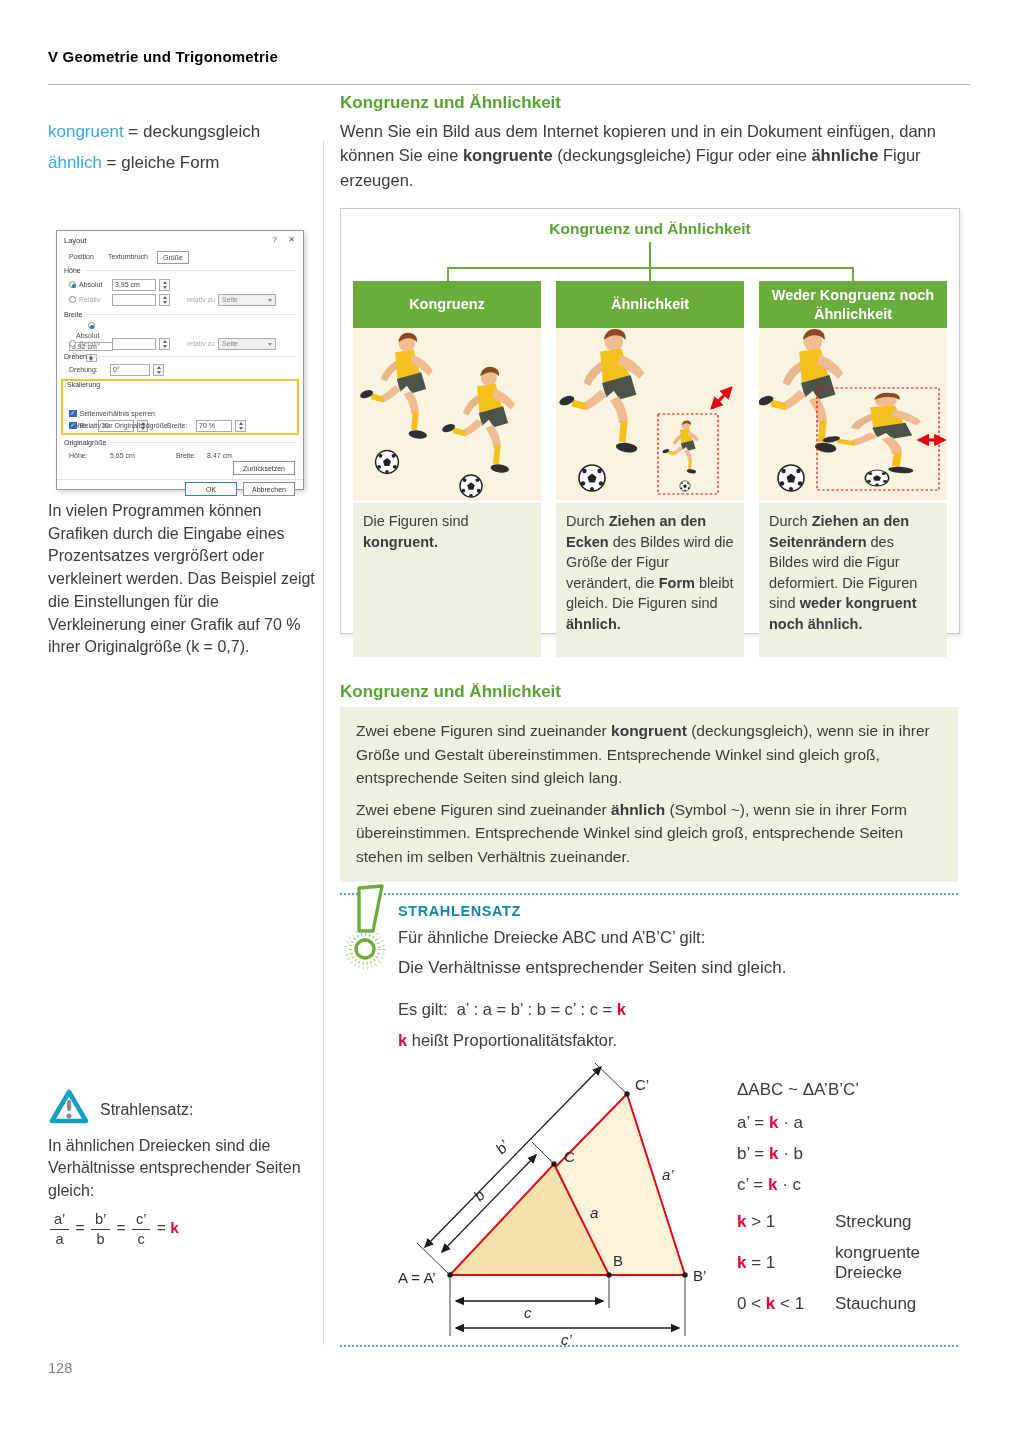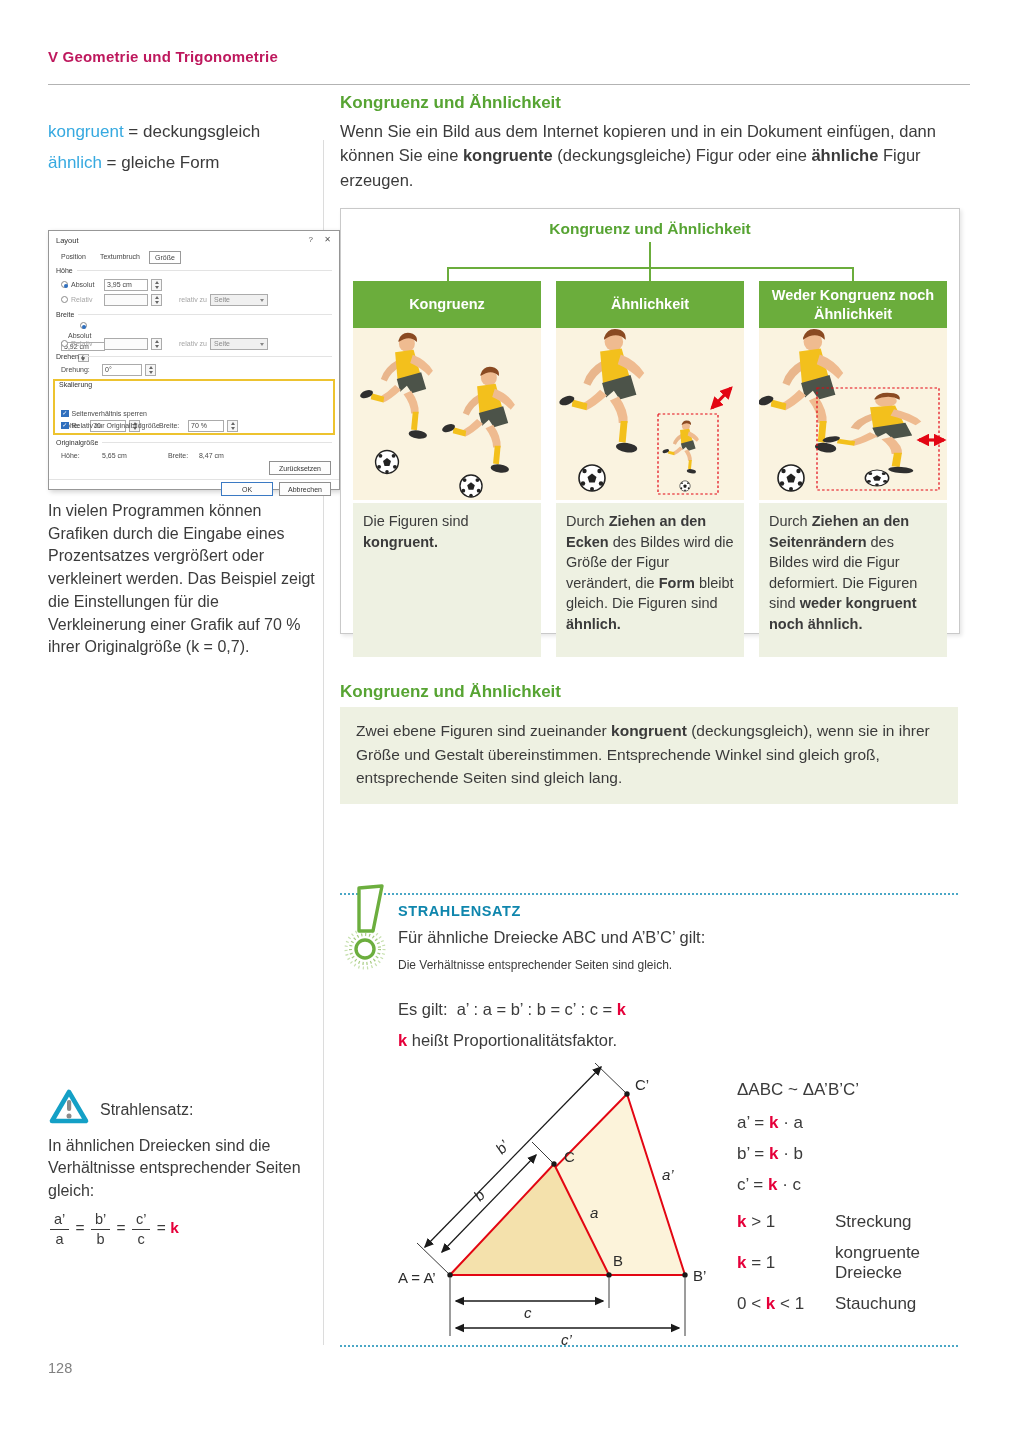--- a/index.html
+++ b/index.html
@@ -5,30 +5,30 @@
   html,body{margin:0;padding:0;background:#fff;}
   .page{position:relative;width:1018px;height:1440px;background:#fff;
         font-family:"Liberation Sans",sans-serif;color:#3b3b3b;overflow:hidden;}
   .abs{position:absolute;}
   .sb{font-weight:700;}
   .sr{color:#e5003a;font-weight:700;}
   .sa{color:#36a9e0;}
   .prewrap{white-space:pre-wrap;}
 
   
-  .chapter{left:48px;top:48px;font-size:15px;font-weight:700;color:#be185d;letter-spacing:.2px;text-align:center;}
+  .chapter{left:48px;top:48px;font-size:15px;font-weight:700;color:#000000;letter-spacing:.2px;text-align:center;}
   .hrule{left:48px;top:84px;width:922px;height:1px;background:#b3b3b3;}
   .vdivider{left:323px;top:140px;width:1px;height:1205px;background:#dcdcdc;}
 
   
   .glossary{left:48px;top:116px;font-size:17px;line-height:1.85;}
 
   
-  .dlg{left:48px;top:230px;width:246px;height:258px;background:#fff;border:1px solid #979797;
-       box-shadow:2px 2px 5px rgba(0,0,0,.18);font-size:7px;color:#4a4a4a;padding-left:44px;}
+  .dlg{left:56px;top:230px;width:246px;height:258px;background:#fff;border:1px solid #979797;
+       box-shadow:2px 2px 5px rgba(0,0,0,.18);font-size:7px;color:#4a4a4a;}
   .dlg *{box-sizing:border-box;}
   .dlg-title{position:absolute;left:0;top:0;right:0;height:17px;padding:5px 7px 0 7px;font-size:7.5px;color:#333;}
   .dlg-x{position:absolute;top:4px;font-size:8px;color:#555;cursor:default;}
   .dlg-tabs{position:absolute;left:7px;top:20px;display:flex;gap:4px;}
   .dlg-tab{padding:2px 5px;color:#444;}
   .dlg-tab.sel{border:1px solid #9a9a9a;background:#fff;}
   .grp{position:absolute;left:7px;right:7px;display:flex;align-items:center;gap:4px;color:#333;}
   .grp-line{flex:1;height:1px;background:#e3e3e3;}
   .drow{position:absolute;display:flex;align-items:center;gap:3px;height:13px;}
   .radio{width:7px;height:7px;border:1px solid #8a8a8a;border-radius:50%;position:relative;background:#fff;flex:0 0 auto;}
@@ -78,21 +78,21 @@
 
   .h2{left:340px;top:682px;font-size:17px;font-weight:700;color:#57a433;}
   .defbox{left:340px;top:707px;width:618px;background:#eef1e2;padding:12px 16px 14px;font-size:15.5px;line-height:1.52;box-sizing:border-box;}
   .defbox p{margin:0;}
   .defbox p + p{margin-top:8px;}
 
   
   .dotline{height:0;border-top:2.5px dotted #4aa7c6;}
   .ss-head{left:398px;top:903px;font-size:14.5px;font-weight:700;color:#0f86ad;letter-spacing:.6px;}
   .ss-l1{left:398px;top:928px;font-size:16.5px;}
-  .ss-l2{left:398px;top:958px;font-size:12px;}
+  .ss-l2{left:398px;top:958px;font-size:17px;}
   .ss-f{left:398px;top:1000px;font-size:16.5px;}
   .ss-n{left:398px;top:1031px;font-size:16.5px;}
 
   
   .fm{left:737px;top:1080px;font-size:17px;}
   .fm-sim{margin-bottom:13px;}
   .fm-line{margin-bottom:11px;}
   .fm-cases{display:grid;grid-template-columns:98px auto;row-gap:11px;margin-top:17px;align-items:center;}
 
   .pagenum{left:48px;top:1360px;font-size:14.5px;color:#808080;}
@@ -349,20 +349,21 @@
       </div>
       <div class="ftext">
         <p><span>Durch </span><span class="sb">Ziehen an den Seitenrändern</span><span> des Bildes wird die Figur deformiert. Die Figuren sind </span><span class="sb">weder kongruent noch ähnlich.</span></p>
       </div>
     </div>
   </div>
 
   <div class="abs h2">Kongruenz und Ähnlichkeit</div>
   <div class="abs defbox">
     <p><span>Zwei ebene Figuren sind zueinander </span><span class="sb">kongruent</span><span> (deckungsgleich), wenn sie in ihrer Größe und Gestalt übereinstimmen. Entsprechende Winkel sind gleich groß, entsprechende Seiten sind gleich lang.</span></p>
+    <p><span>Zwei ebene Figuren sind zueinander </span><span class="sb">ähnlich</span><span> (Symbol ~), wenn sie in ihrer Form übereinstimmen. Entsprechende Winkel sind gleich groß, entsprechende Seiten stehen im selben Verhältnis zueinander.</span></p>
   </div>
 
   <div class="abs dotline" style="left:340px;top:893px;width:618px;"></div>
   <div class="abs dotline" style="left:340px;top:1345px;width:618px;"></div>
 
   <div class="abs" style="left:342px;top:884px;">
     <svg width="48" height="88" viewBox="0 0 48 88">
       <circle cx="23" cy="65" r="19" fill="none" stroke="#b9d89a" stroke-width="3" stroke-dasharray="1.2 3.2" opacity="0.8"></circle>
       <circle cx="23" cy="65" r="14.5" fill="none" stroke="#9cc573" stroke-width="3" stroke-dasharray="1.2 2.8" opacity="0.9"></circle>
       <path d="M17 4 L40 2 L31 47 L17 47 Z" fill="#fff" stroke="#6cae3e" stroke-width="3.4" stroke-linejoin="round"></path>

